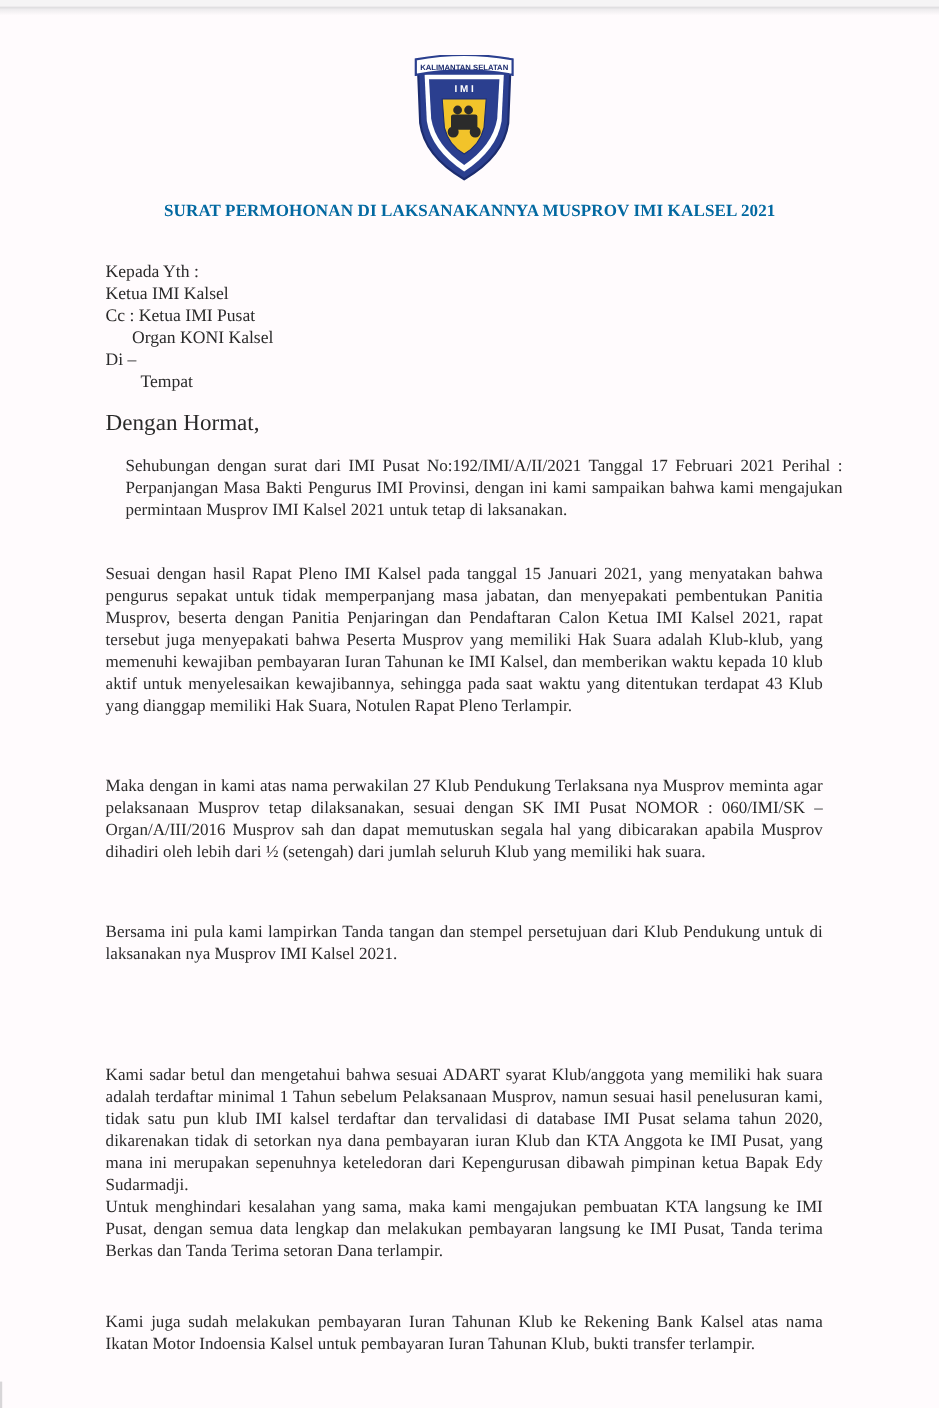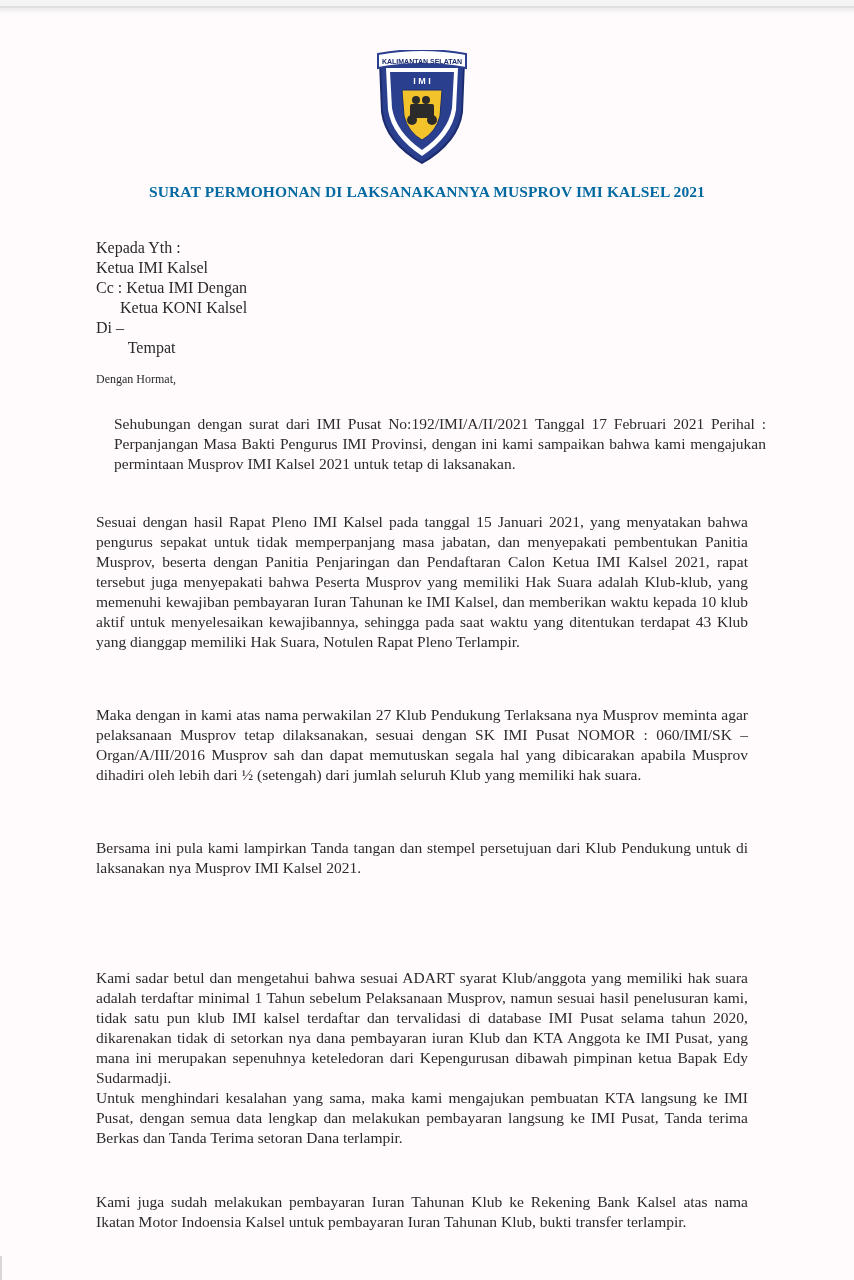--- a/index.html
+++ b/index.html
@@ -25,21 +25,21 @@
   .title {
     position: absolute; left: 0; width: 854px; top: 183px;
     text-align: center; font-weight: bold; font-size: 15.5px; letter-spacing: 0.1px;
     color: #0369a1;
   }
   .addr {
     position: absolute; left: 96px; top: 238px;
     font-size: 16px; line-height: 20px;
   }
   .addr div { white-space: pre; }
-  .greet { position: absolute; left: 96px; top: 372px; font-size: 12px; }
+  .greet { position: absolute; left: 96px; top: 372px; font-size: 21px; }
   .para {
     position: absolute; left: 96px; width: 652px;
     font-size: 15.5px; line-height: 20px; text-align: justify;
     color: #2b2b2b;
   }
   .p1 { top: 414px; margin-left: 18px; }
   .p2 { top: 512px; }
   .p3 { top: 705px; }
   .p4 { top: 838px; }
   .p5 { top: 968px; }
@@ -70,22 +70,22 @@
     <text x="46" y="14" font-size="7" text-anchor="middle" fill="#1c2c6e" font-weight="bold" font-family="Liberation Sans, sans-serif">KALIMANTAN SELATAN</text>
     <text x="46" y="34" font-size="9" text-anchor="middle" fill="#ffffff" font-weight="bold" font-family="Liberation Sans, sans-serif">I M I</text>
   </svg>
 </div>
 
 <div class="title">SURAT PERMOHONAN DI LAKSANAKANNYA MUSPROV IMI KALSEL 2021</div>
 
 <div class="addr">
   <div>Kepada Yth :</div>
   <div>Ketua IMI Kalsel</div>
-  <div>Cc : Ketua IMI Dengan</div>
-  <div>      Ketua KONI Kalsel</div>
+  <div>Cc : Ketua IMI Pusat</div>
+  <div>      Organ KONI Kalsel</div>
   <div>Di –</div>
   <div>        Tempat</div>
 </div>
 
 <div class="greet">Dengan Hormat,</div>
 
 <div class="para p1">Sehubungan dengan surat dari IMI Pusat No:192/IMI/A/II/2021 Tanggal 17 Februari 2021 Perihal : Perpanjangan Masa Bakti Pengurus IMI Provinsi, dengan ini kami sampaikan bahwa kami mengajukan permintaan Musprov IMI Kalsel 2021 untuk tetap di laksanakan.</div>
 <div class="para p2">Sesuai dengan hasil Rapat Pleno IMI Kalsel pada tanggal 15 Januari 2021, yang menyatakan bahwa pengurus sepakat untuk tidak memperpanjang  masa jabatan, dan menyepakati pembentukan Panitia Musprov, beserta dengan Panitia Penjaringan dan Pendaftaran Calon Ketua IMI Kalsel 2021, rapat tersebut juga menyepakati bahwa Peserta Musprov yang memiliki Hak Suara adalah Klub-klub, yang memenuhi kewajiban pembayaran Iuran Tahunan ke IMI Kalsel, dan memberikan waktu kepada 10 klub aktif untuk menyelesaikan kewajibannya, sehingga pada saat waktu yang ditentukan terdapat 43 Klub yang dianggap memiliki Hak Suara, Notulen Rapat Pleno Terlampir.</div>
 <div class="para p3">Maka dengan in kami atas nama perwakilan 27 Klub Pendukung Terlaksana nya Musprov meminta  agar pelaksanaan Musprov tetap dilaksanakan,  sesuai dengan SK IMI Pusat NOMOR : 060/IMI/SK – Organ/A/III/2016 Musprov sah dan dapat memutuskan segala hal yang dibicarakan apabila Musprov dihadiri oleh lebih dari ½ (setengah) dari jumlah seluruh Klub yang memiliki hak suara.</div>
 <div class="para p4">Bersama ini pula kami lampirkan Tanda tangan dan stempel persetujuan dari Klub Pendukung untuk di laksanakan nya Musprov IMI Kalsel 2021.</div>

